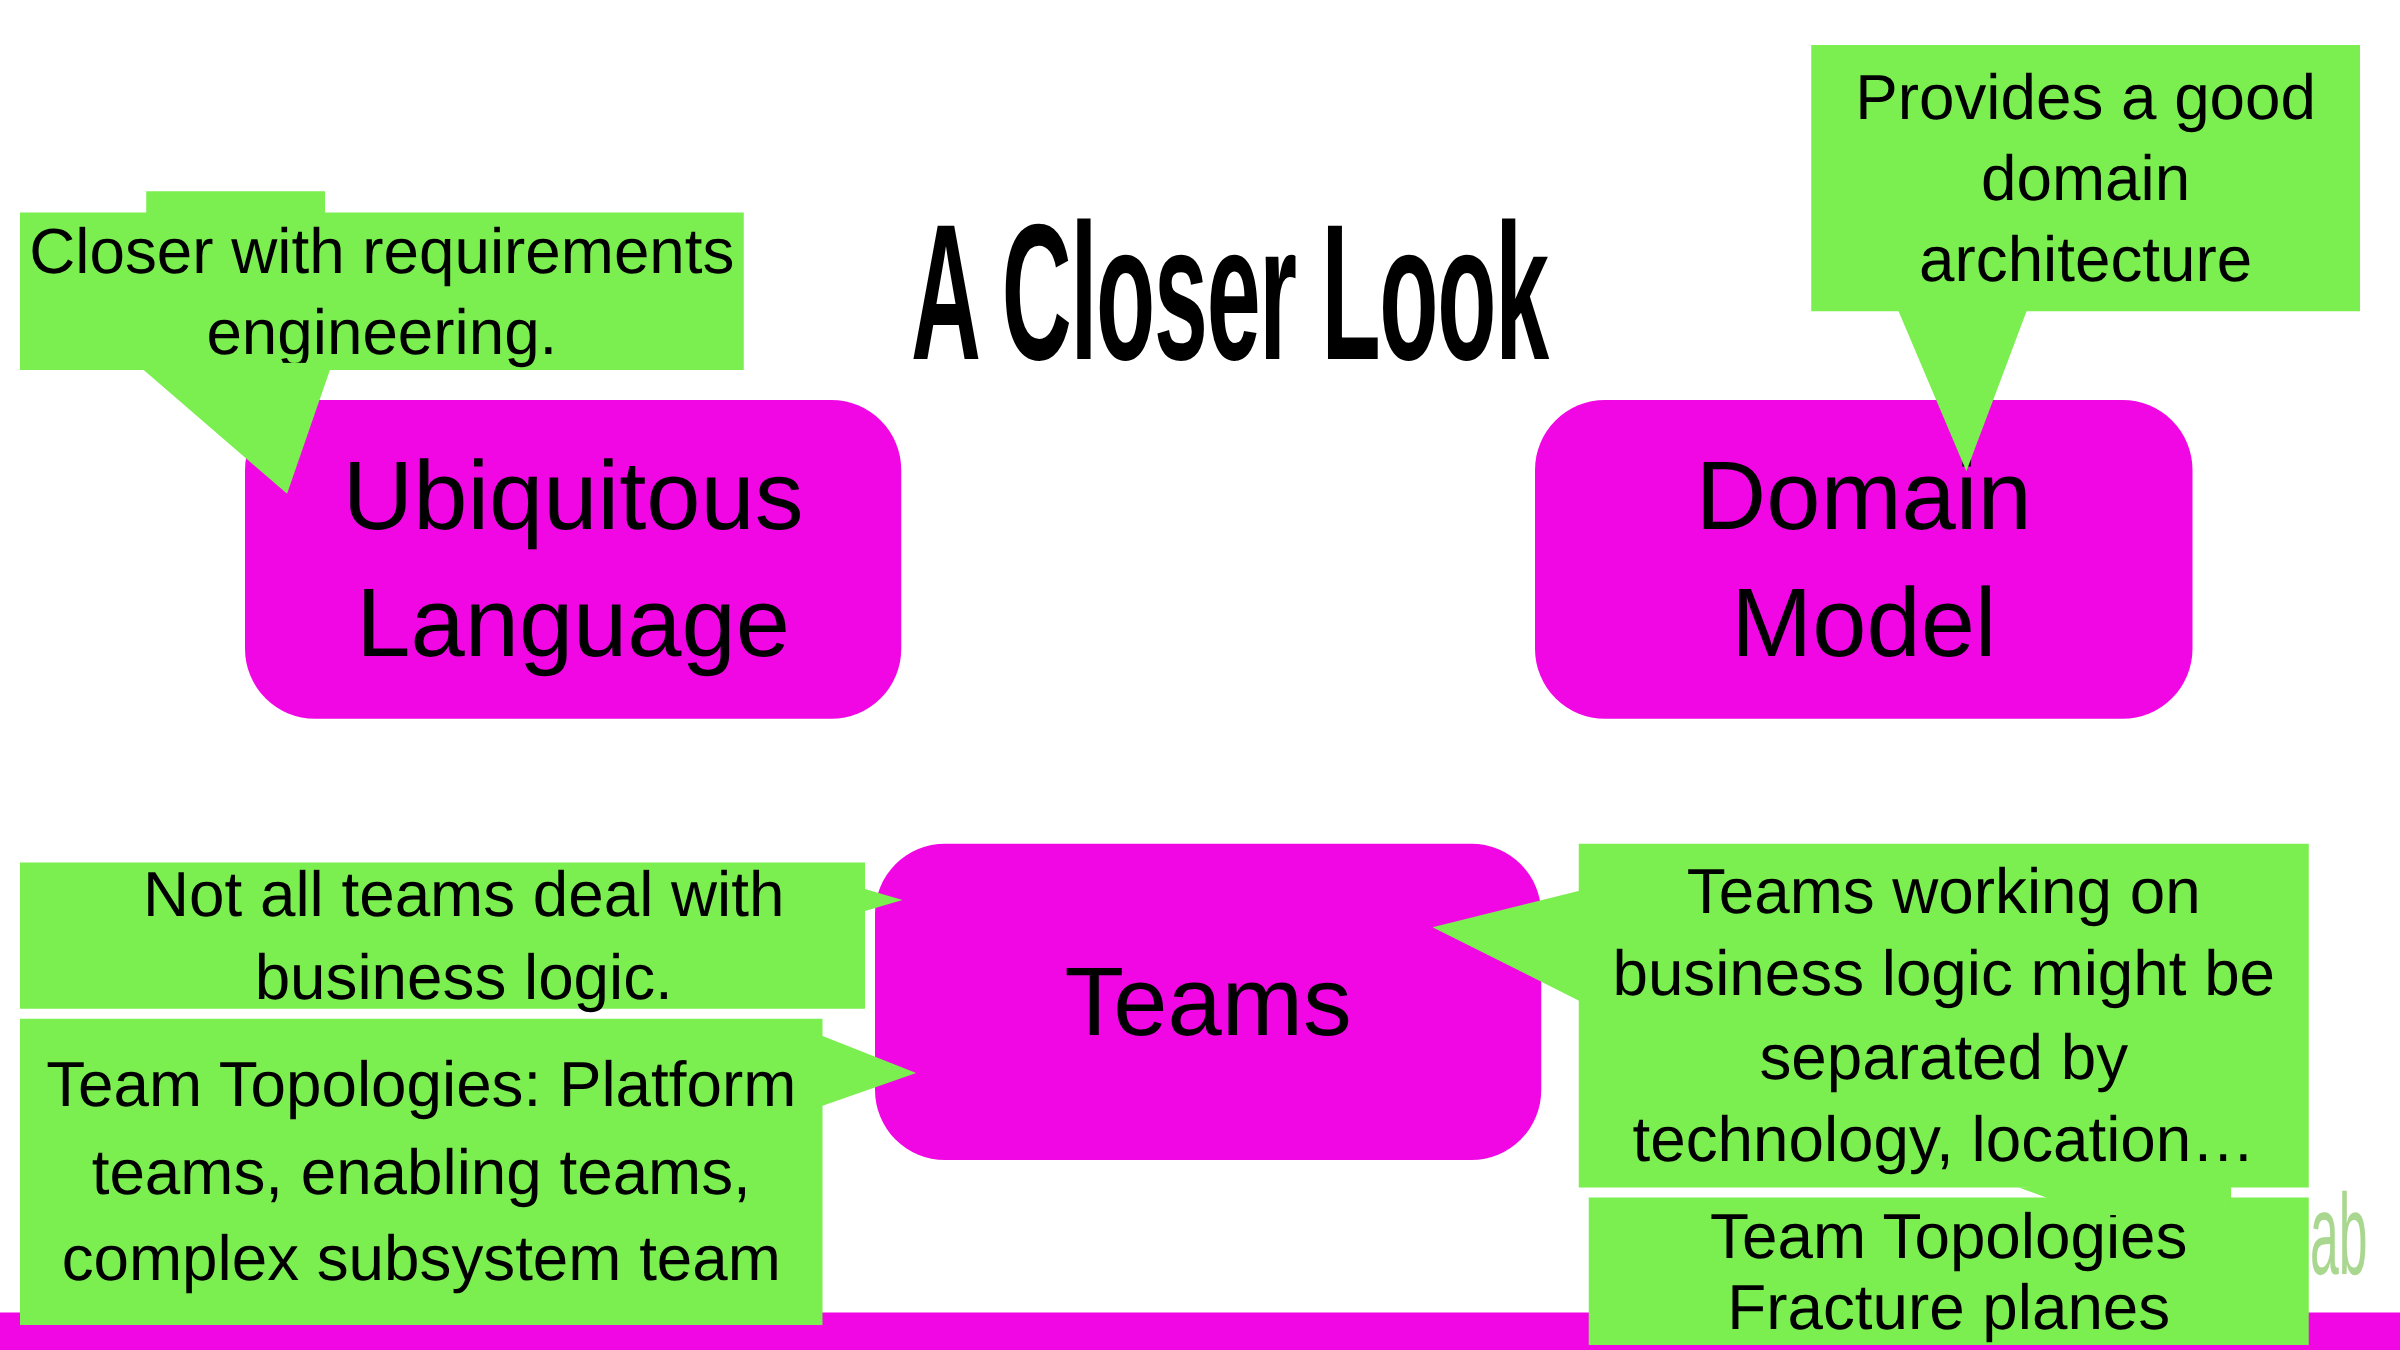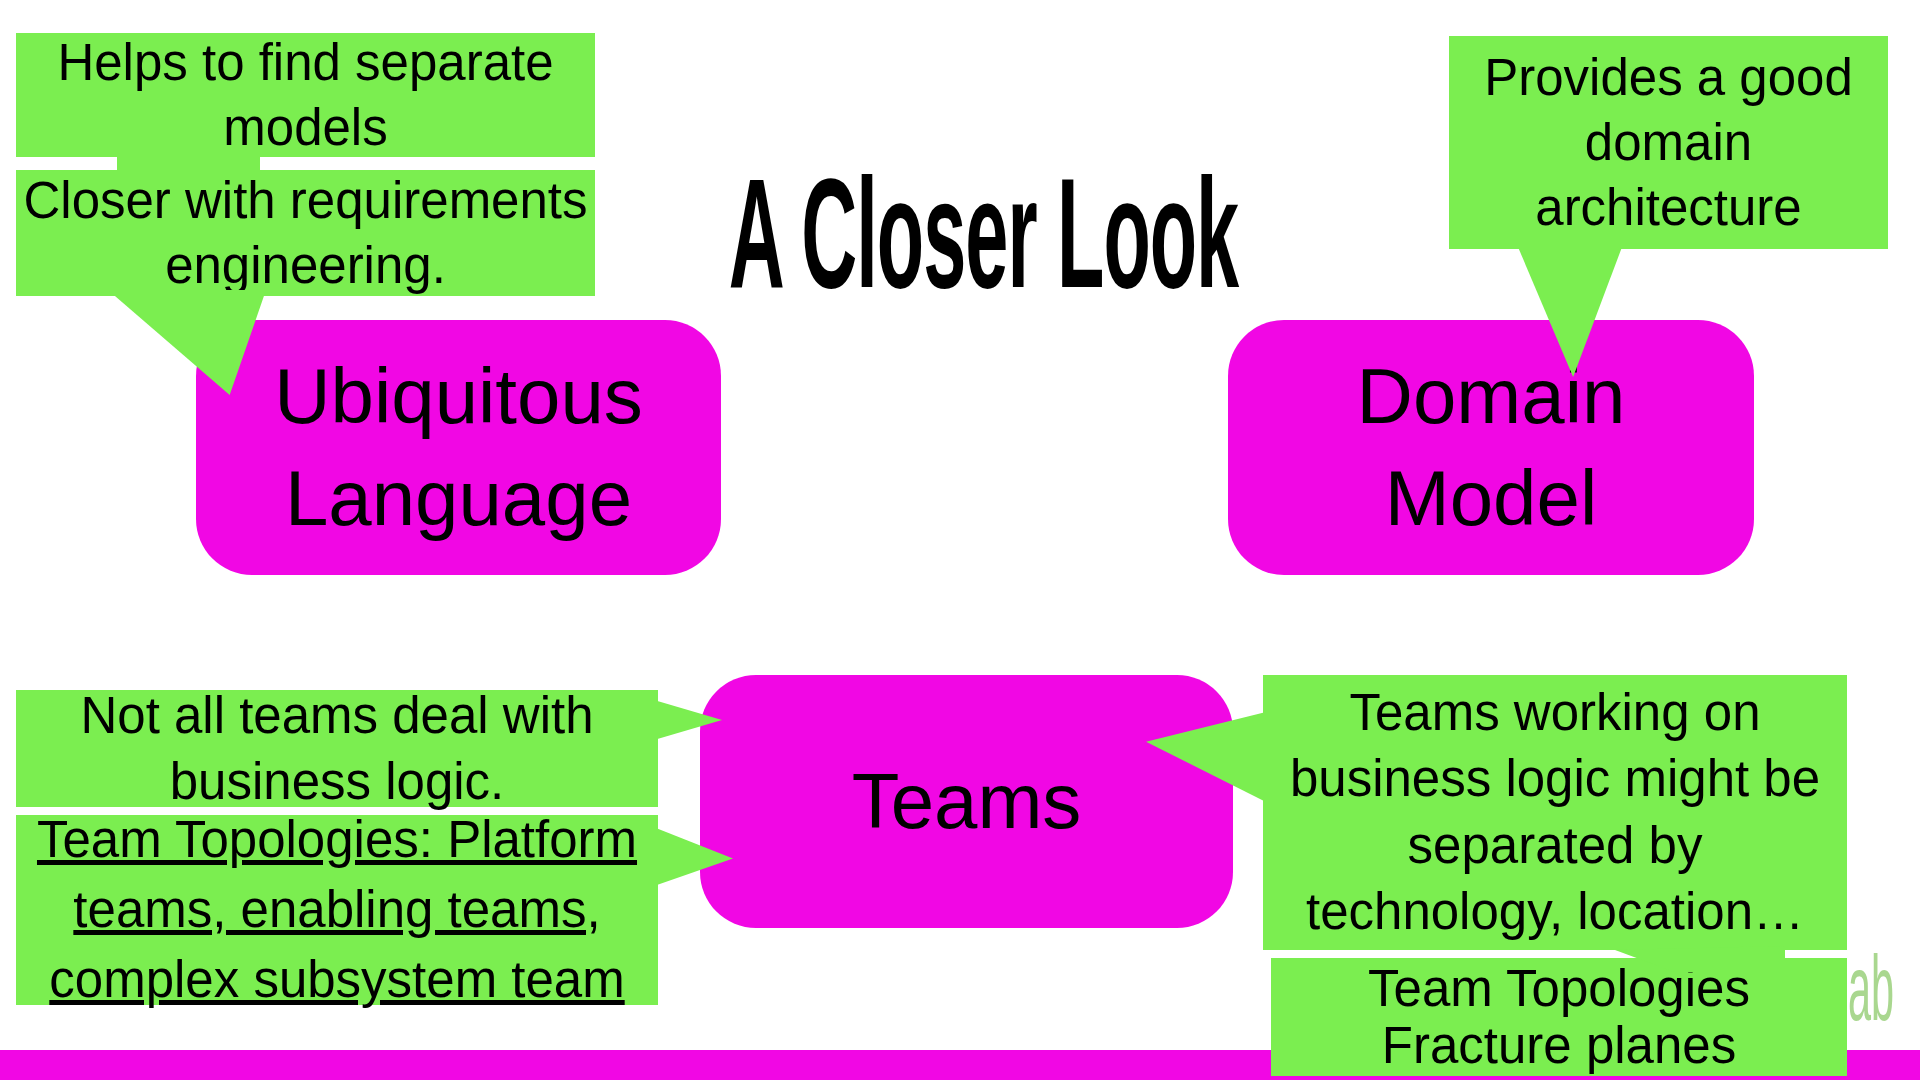--- a/index.html
+++ b/index.html
@@ -41,40 +41,38 @@
   
   .watermark{
     position:absolute;left:1848px;top:942px;z-index:1;
     font-size:92px;line-height:1;color:var(--color-watermark-green,#A9D78F);
     transform:scaleX(.45);transform-origin:0 0;font-weight:normal;
   }
   
   .c-tl1{left:16px;top:33px;width:579px;height:124px;}
   .c-tl2{left:16px;top:170px;width:579px;height:126px;}
   .c-tr {left:1449px;top:36px;width:439px;height:213px;text-align:center;}
-  .c-bl1{left:16px;top:690px;width:642px;height:117px;}
-  .c-bl2{left:16px;top:815px;width:642px;height:190px;line-height:1.37;text-decoration:underline;}
+  .c-bl1{left:16px;top:690px;width:642px;height:117px;padding-left:34px;}
+  .c-bl2{left:16px;top:815px;width:642px;height:245px;line-height:1.37;}
   .c-br1{left:1263px;top:675px;width:584px;height:275px;line-height:1.3;}
   .c-br2{left:1271px;top:958px;width:576px;height:118px;line-height:1.12;}
   
   .b-ul{left:196px;top:320px;width:525px;height:255px;}
   .b-dm{left:1228px;top:320px;width:526px;height:255px;}
   .b-tm{left:700px;top:675px;width:533px;height:253px;}
 </style>
 </head>
 <body>
 
 <div class="slide">
 
   <div class="title-wrap">
     <h1 class="title">A Closer Look</h1>
   </div>
 
-  <div class="callout c-tl1">Helps to find separate
-models</div>
   <div class="tail bridge-tl"></div>
   <div class="callout c-tl2">Closer with requirements
 engineering.</div>
   <div class="tail tail-tl"></div>
 
   <div class="callout c-tr">Provides a good
 domain
 architecture</div>
   <div class="tail tail-tr"></div>
 

